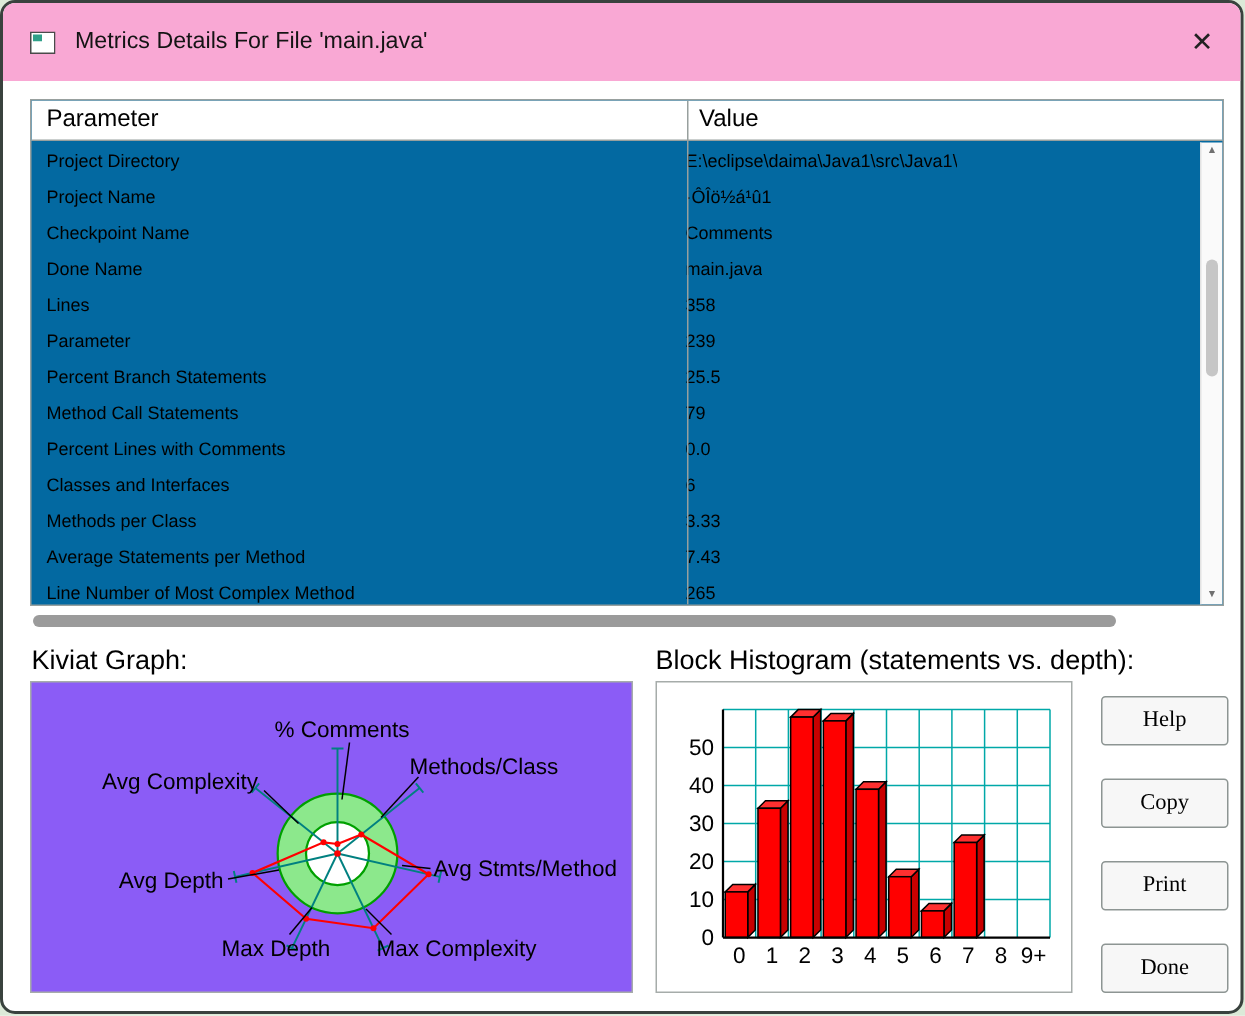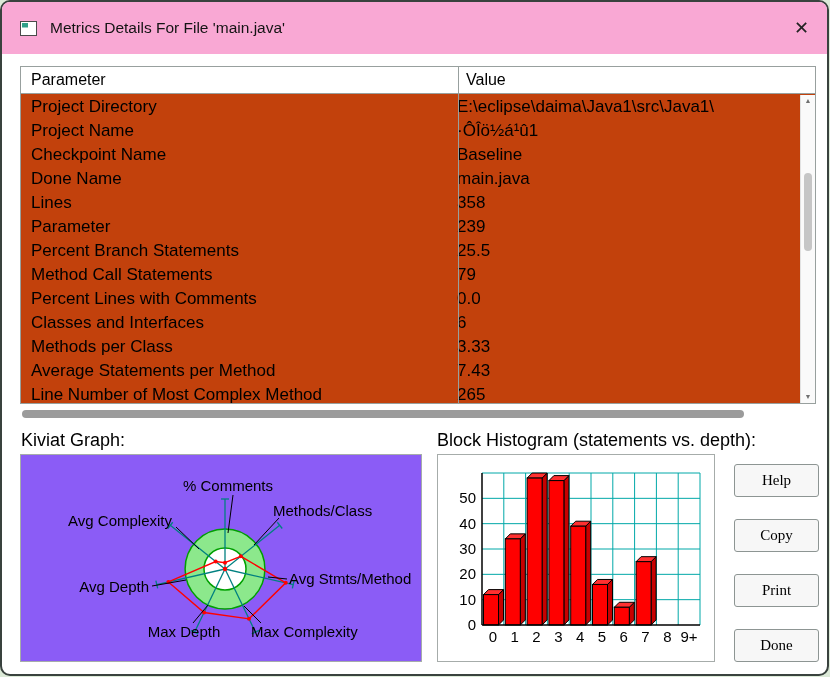--- a/index.html
+++ b/index.html
@@ -3,28 +3,28 @@
 <meta charset="utf-8">
 <style>
   *{box-sizing:border-box;margin:0;padding:0}
   html,body{width:830px;height:677px;background:#dcead8;font-family:"Liberation Sans",sans-serif;overflow:hidden}
   .dialog{position:absolute;left:0;top:0;width:829px;height:676px;background:#fff;border:2px solid #39423e;border-radius:10px;overflow:hidden}
   .titlebar{position:absolute;left:0;top:0;width:100%;height:52px;display:flex;align-items:center;padding:0 18px;background:#f9a8d4}
   .app-icon{width:17px;height:15px;margin-right:13px;display:inline-block;flex:0 0 auto}
   .title{font-size:15.5px;color:#141414}
   .close{margin-left:auto;background:none;border:none;font-size:18px;color:#222;cursor:pointer;font-family:inherit;line-height:1}
   
-  .table{position:absolute;left:18px;top:64px;width:796px;height:338px;border:1px solid #98a09e;background:#c2410c;overflow:hidden}
+  .table{position:absolute;left:18px;top:64px;width:796px;height:338px;border:1px solid #98a09e;background:#0369a1;overflow:hidden}
   .thead{position:absolute;left:0;top:0;right:0;height:27px;border-bottom:1px solid #98a09e;display:flex;background:#fff}
   .hcell{font-size:16px;color:#000;line-height:26px}
   .hcell.p{padding-left:10px;width:437px}
   .hcell.v{padding-left:8px}
   .colsep{position:absolute;left:437px;top:0;bottom:0;width:1px;background:#98a09e}
   .tbody{position:absolute;left:0;top:28px;right:16px;bottom:0;overflow:hidden}
-  .trow{display:flex;height:24px;line-height:24px;font-size:17px;color:#000}
+  .trow{display:flex;height:24px;line-height:24px;font-size:12px;color:#000}
   .tcell{white-space:nowrap;overflow:hidden}
   .tcell.p{padding-left:10px;width:427px}
   .tcell.v{padding-left:9px}
   .vscroll{position:absolute;right:0;top:28px;bottom:0;width:15px;background:#fafafa;border-left:1px solid #e2e2e2}
   .sarrow{display:block;text-align:center;font-size:7px;color:#707070;line-height:12px;cursor:pointer}
   .sarrow.down{position:absolute;bottom:0;left:0;right:0}
   .vthumb{position:absolute;left:3px;top:78px;width:8px;height:78px;background:#c6c6c6;border-radius:4px;cursor:pointer}
   .hscroll{position:absolute;left:18px;top:405px;width:796px;height:13px;background:transparent}
   .hthumb{position:absolute;left:2px;top:3px;width:722px;height:8px;background:#9b9b9b;border-radius:4px;cursor:pointer}
   
@@ -64,21 +64,21 @@
         <div class="trow">
           <div class="tcell p">Project Directory</div>
           <div class="tcell v">E:\eclipse\daima\Java1\src\Java1\</div>
         </div>
         <div class="trow">
           <div class="tcell p">Project Name</div>
           <div class="tcell v">·ÔÎö½á¹û1</div>
         </div>
         <div class="trow">
           <div class="tcell p">Checkpoint Name</div>
-          <div class="tcell v">Baseline</div>
+          <div class="tcell v">Comments</div>
         </div>
         <div class="trow">
           <div class="tcell p">Done Name</div>
           <div class="tcell v">main.java</div>
         </div>
         <div class="trow">
           <div class="tcell p">Lines</div>
           <div class="tcell v">358</div>
         </div>
         <div class="trow">

